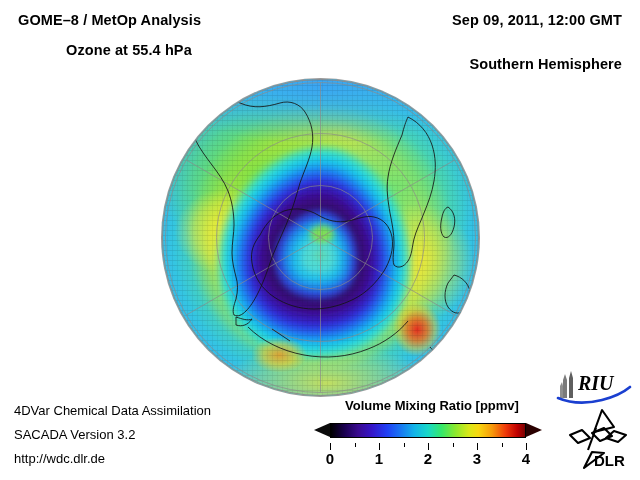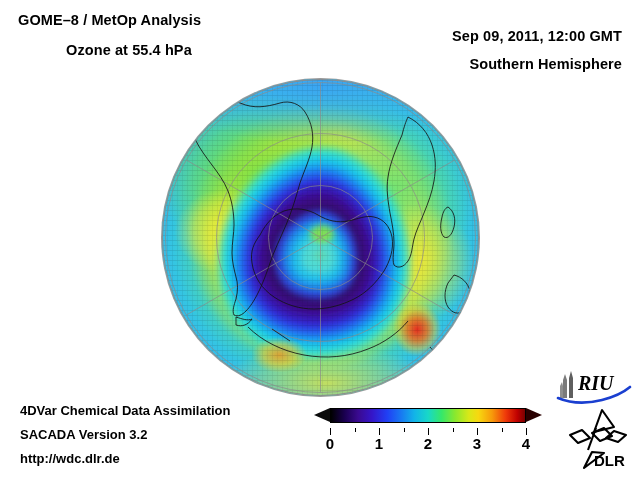--- a/index.html
+++ b/index.html
@@ -20,29 +20,29 @@
   
   .hdr {
     position: absolute;
     font-size: 14.5px;
     font-weight: bold;
     letter-spacing: 0.1px;
     white-space: nowrap;
   }
   #hdr-title       { left: 18px;  top: 12px; }
   #hdr-subtitle    { left: 18px;  top: 42px; margin-left: 48px; }
-  #hdr-date        { right: 18px; top: 12px; text-align: right; margin-top: 16px; }
+  #hdr-date        { right: 18px; top: 12px; text-align: right; }
   #hdr-hemisphere  { right: 18px; top: 56px; text-align: right; }
 
   
   .foot {
     position: absolute;
-    left: 20px;
+    left: 14px;
     font-size: 13px;
-    font-weight: bold;
+    font-weight: normal;
     white-space: nowrap;
   }
   #foot-1 { top: 403px; }
   #foot-2 { top: 427px; }
   #foot-3 { top: 451px; }
 
   
   #globe-wrap {
     position: absolute;
     left: 162px;
@@ -383,20 +383,21 @@
     <div id="globe-shade"></div>
   </div>
   <div id="globe-outline"></div>
 </div>
 
 <div class="foot" id="foot-1">4DVar Chemical Data Assimilation</div>
 <div class="foot" id="foot-2">SACADA Version 3.2</div>
 <div class="foot" id="foot-3">http://wdc.dlr.de</div>
 
 <div id="cb-block">
+  <div id="cb-title">Volume Mixing Ratio [ppmv]</div>
   <div id="cb-bar-row">
     <div class="cb-cap" id="cb-cap-left"></div>
     <div id="cb-bar"></div>
     <div class="cb-cap" id="cb-cap-right"></div>
   </div>
   <div id="cb-ticks">
       <div class="tick major" style="left: 18px;"></div>
       <div class="tick minor" style="left: 42.5px;"></div>
       <div class="tick major" style="left: 67px;"></div>
       <div class="tick minor" style="left: 91.5px;"></div>

